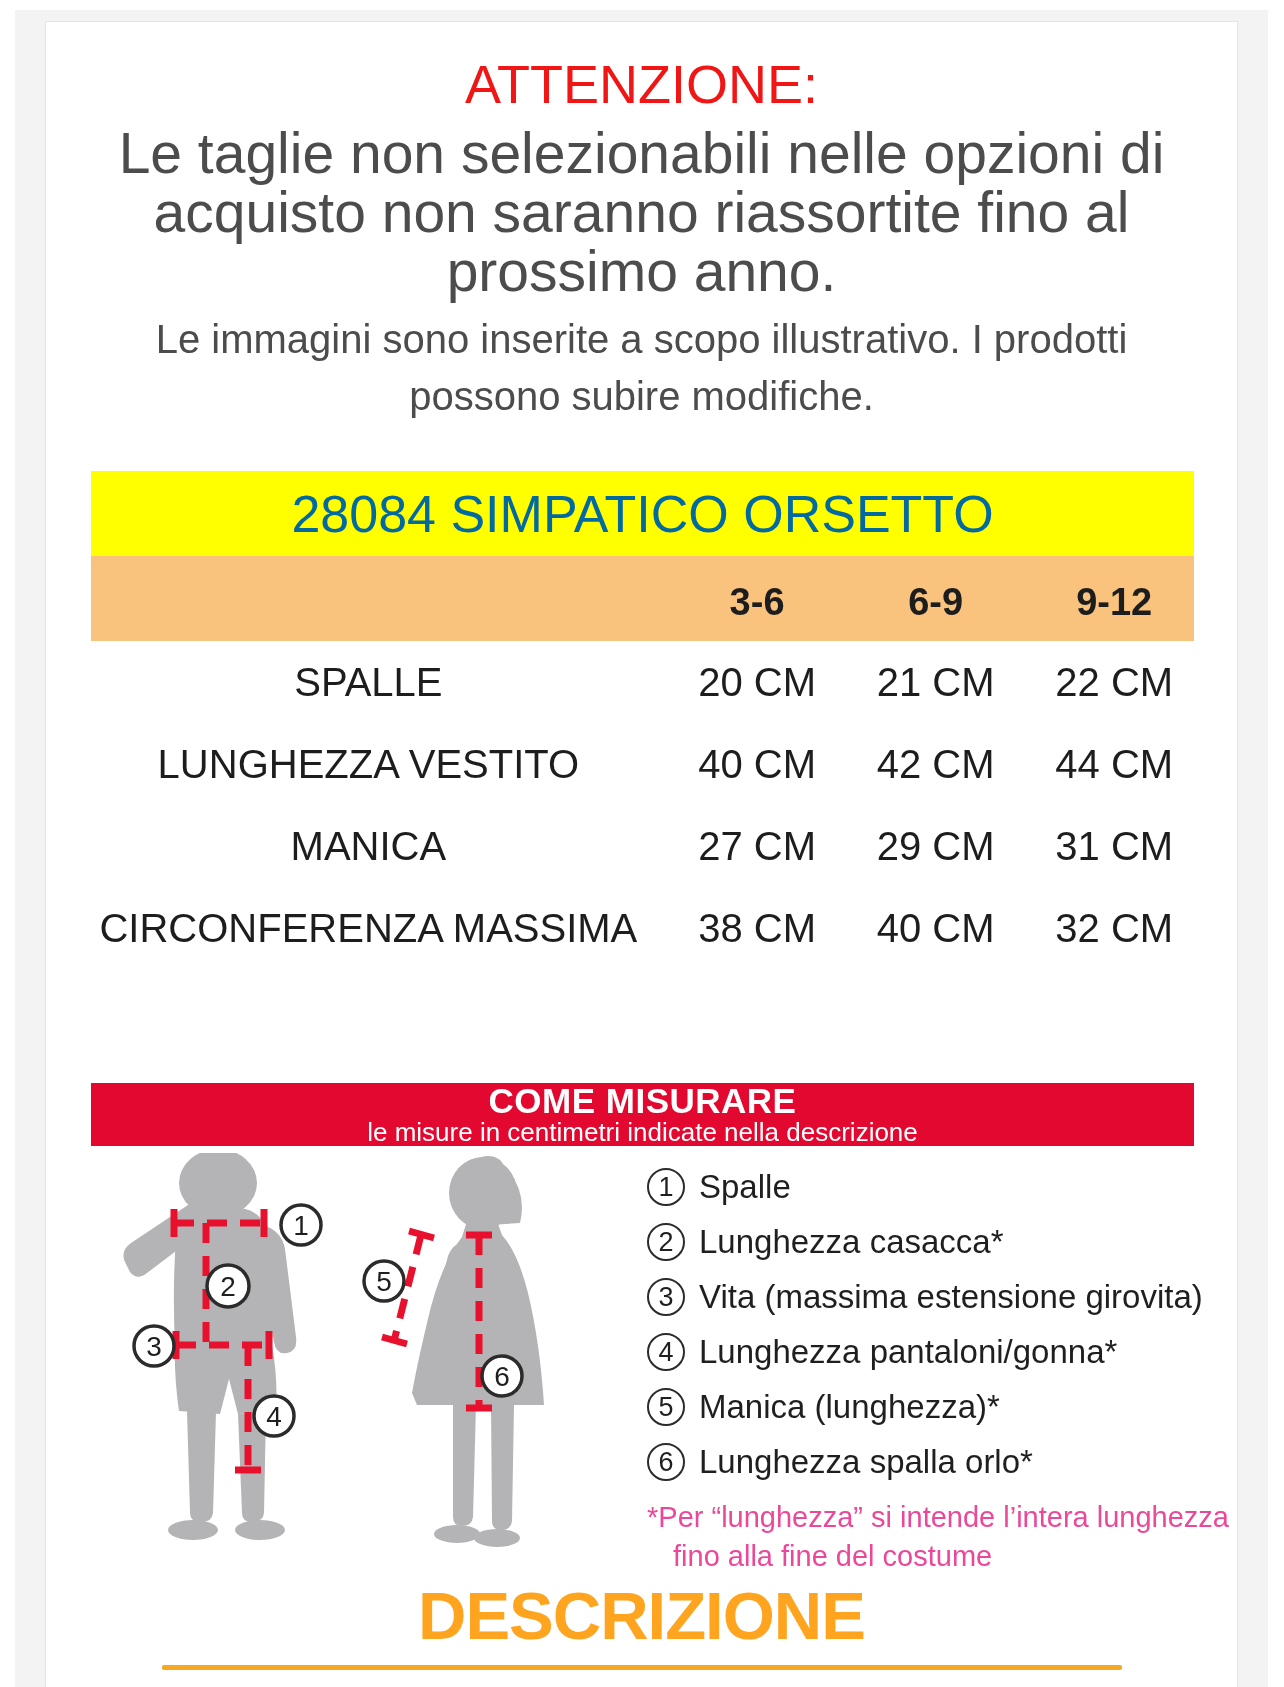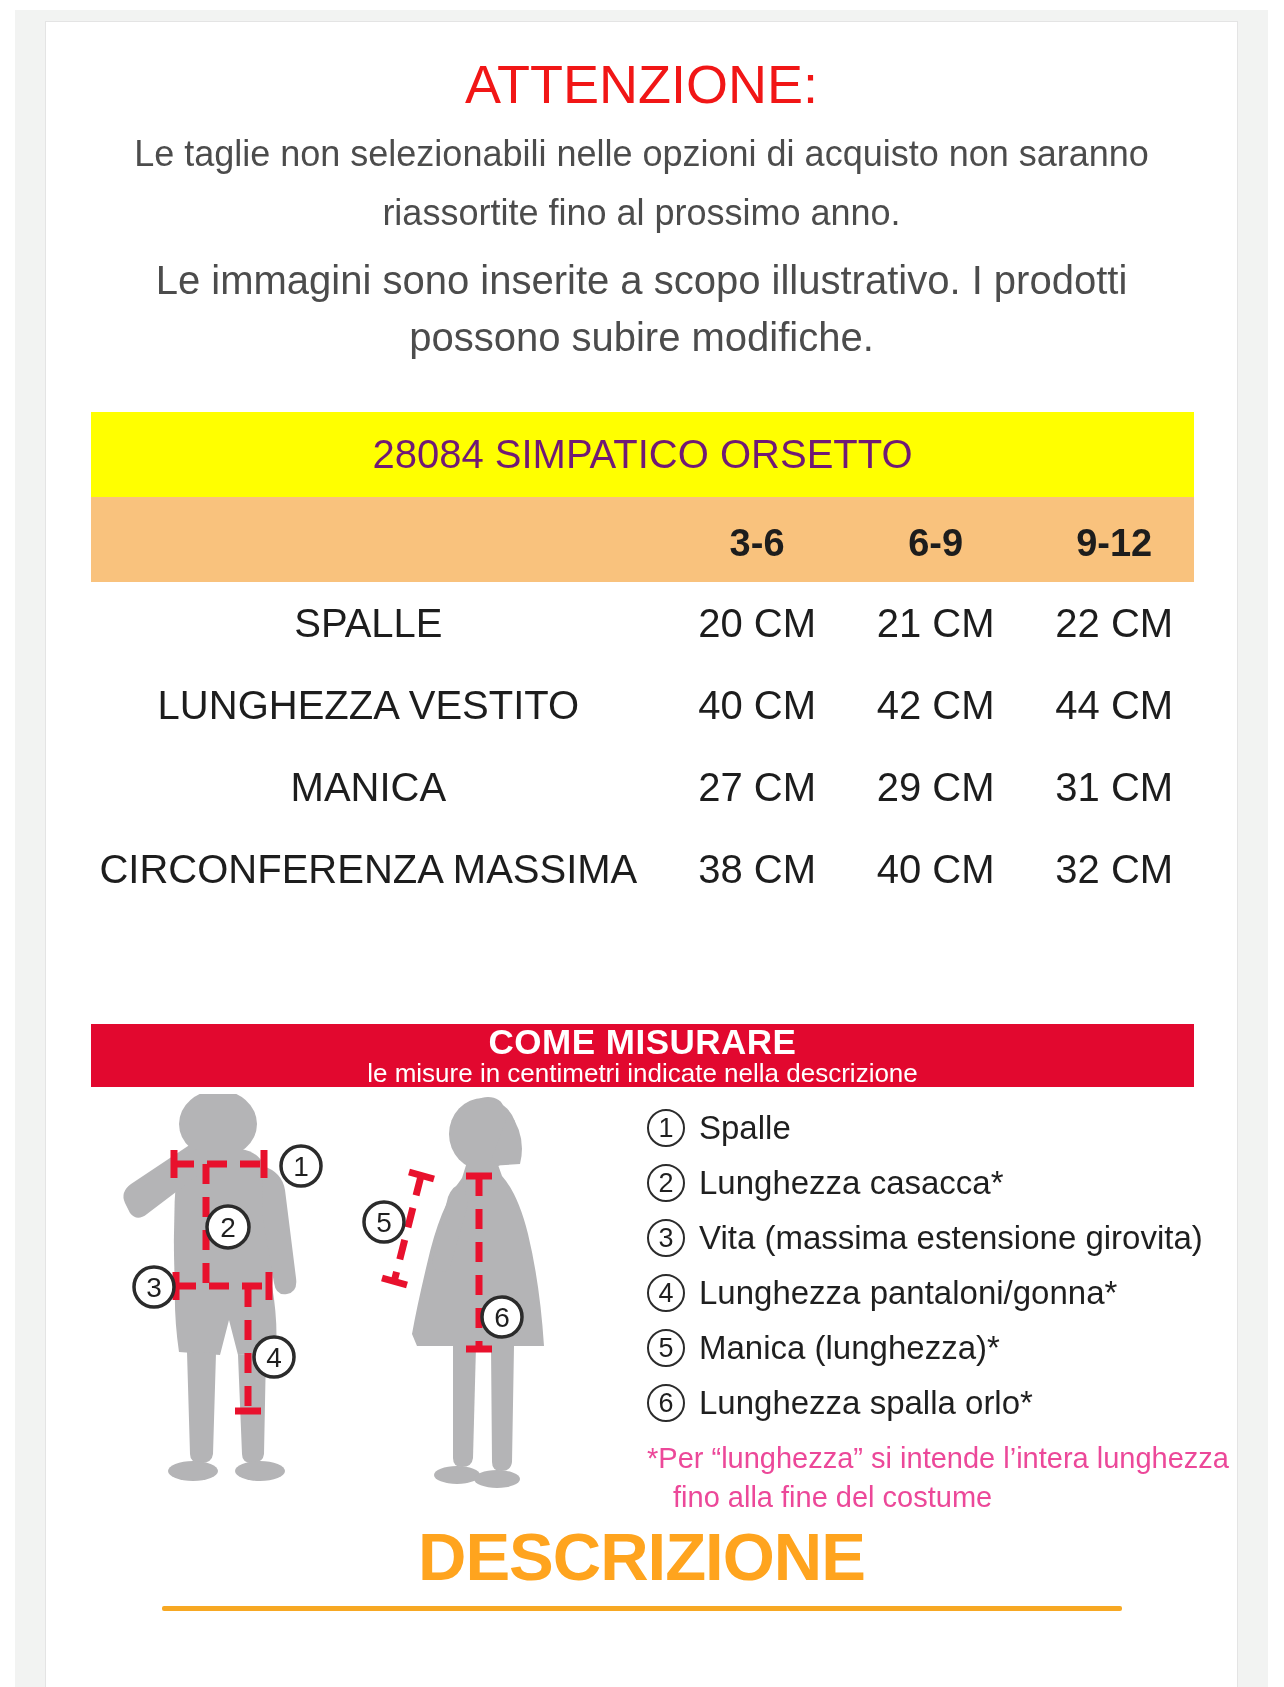--- a/index.html
+++ b/index.html
@@ -18,33 +18,33 @@
     background:#ffffff;border:1px solid #e4e4e4;border-bottom:none;
     box-sizing:border-box;overflow:hidden;
   }
   
   .attention-title{
     margin:34px 0 0 0;text-align:center;
     font-size:54px;line-height:56px;font-weight:400;color:#f11616;
   }
   .attention-body{
     margin:12px auto 0;width:1075px;text-align:center;
-    font-size:36px;line-height:59px;color:#4c4c4c;
+    font-size:57px;line-height:59px;color:#4c4c4c;
   }
   .attention-note{
     margin:10px auto 0;width:1045px;text-align:center;
     font-size:40px;line-height:57px;color:#4c4c4c;
   }
   
   .size-table{
     margin:46px 0 0 45px;width:1103px;
   }
   .st-title{
     background:#ffff00;height:85px;display:flex;align-items:center;justify-content:center;
-    font-size:40px;color:#701a75;
+    font-size:52px;color:#0369a1;
   }
   .st-grid{display:grid;grid-template-columns:50.3% 12.2% 12.2% 12.2% 13.1%;gap:44px;}
   .st-sizes{
     background:#f9c27d;height:85px;align-items:center;
     font-size:38px;font-weight:700;
   }
   .st-sizes > div{text-align:center;padding-top:8px;}
   .st-row{height:82px;align-items:center;font-size:40px;}
   .st-row > div{text-align:center;white-space:nowrap;}
   

